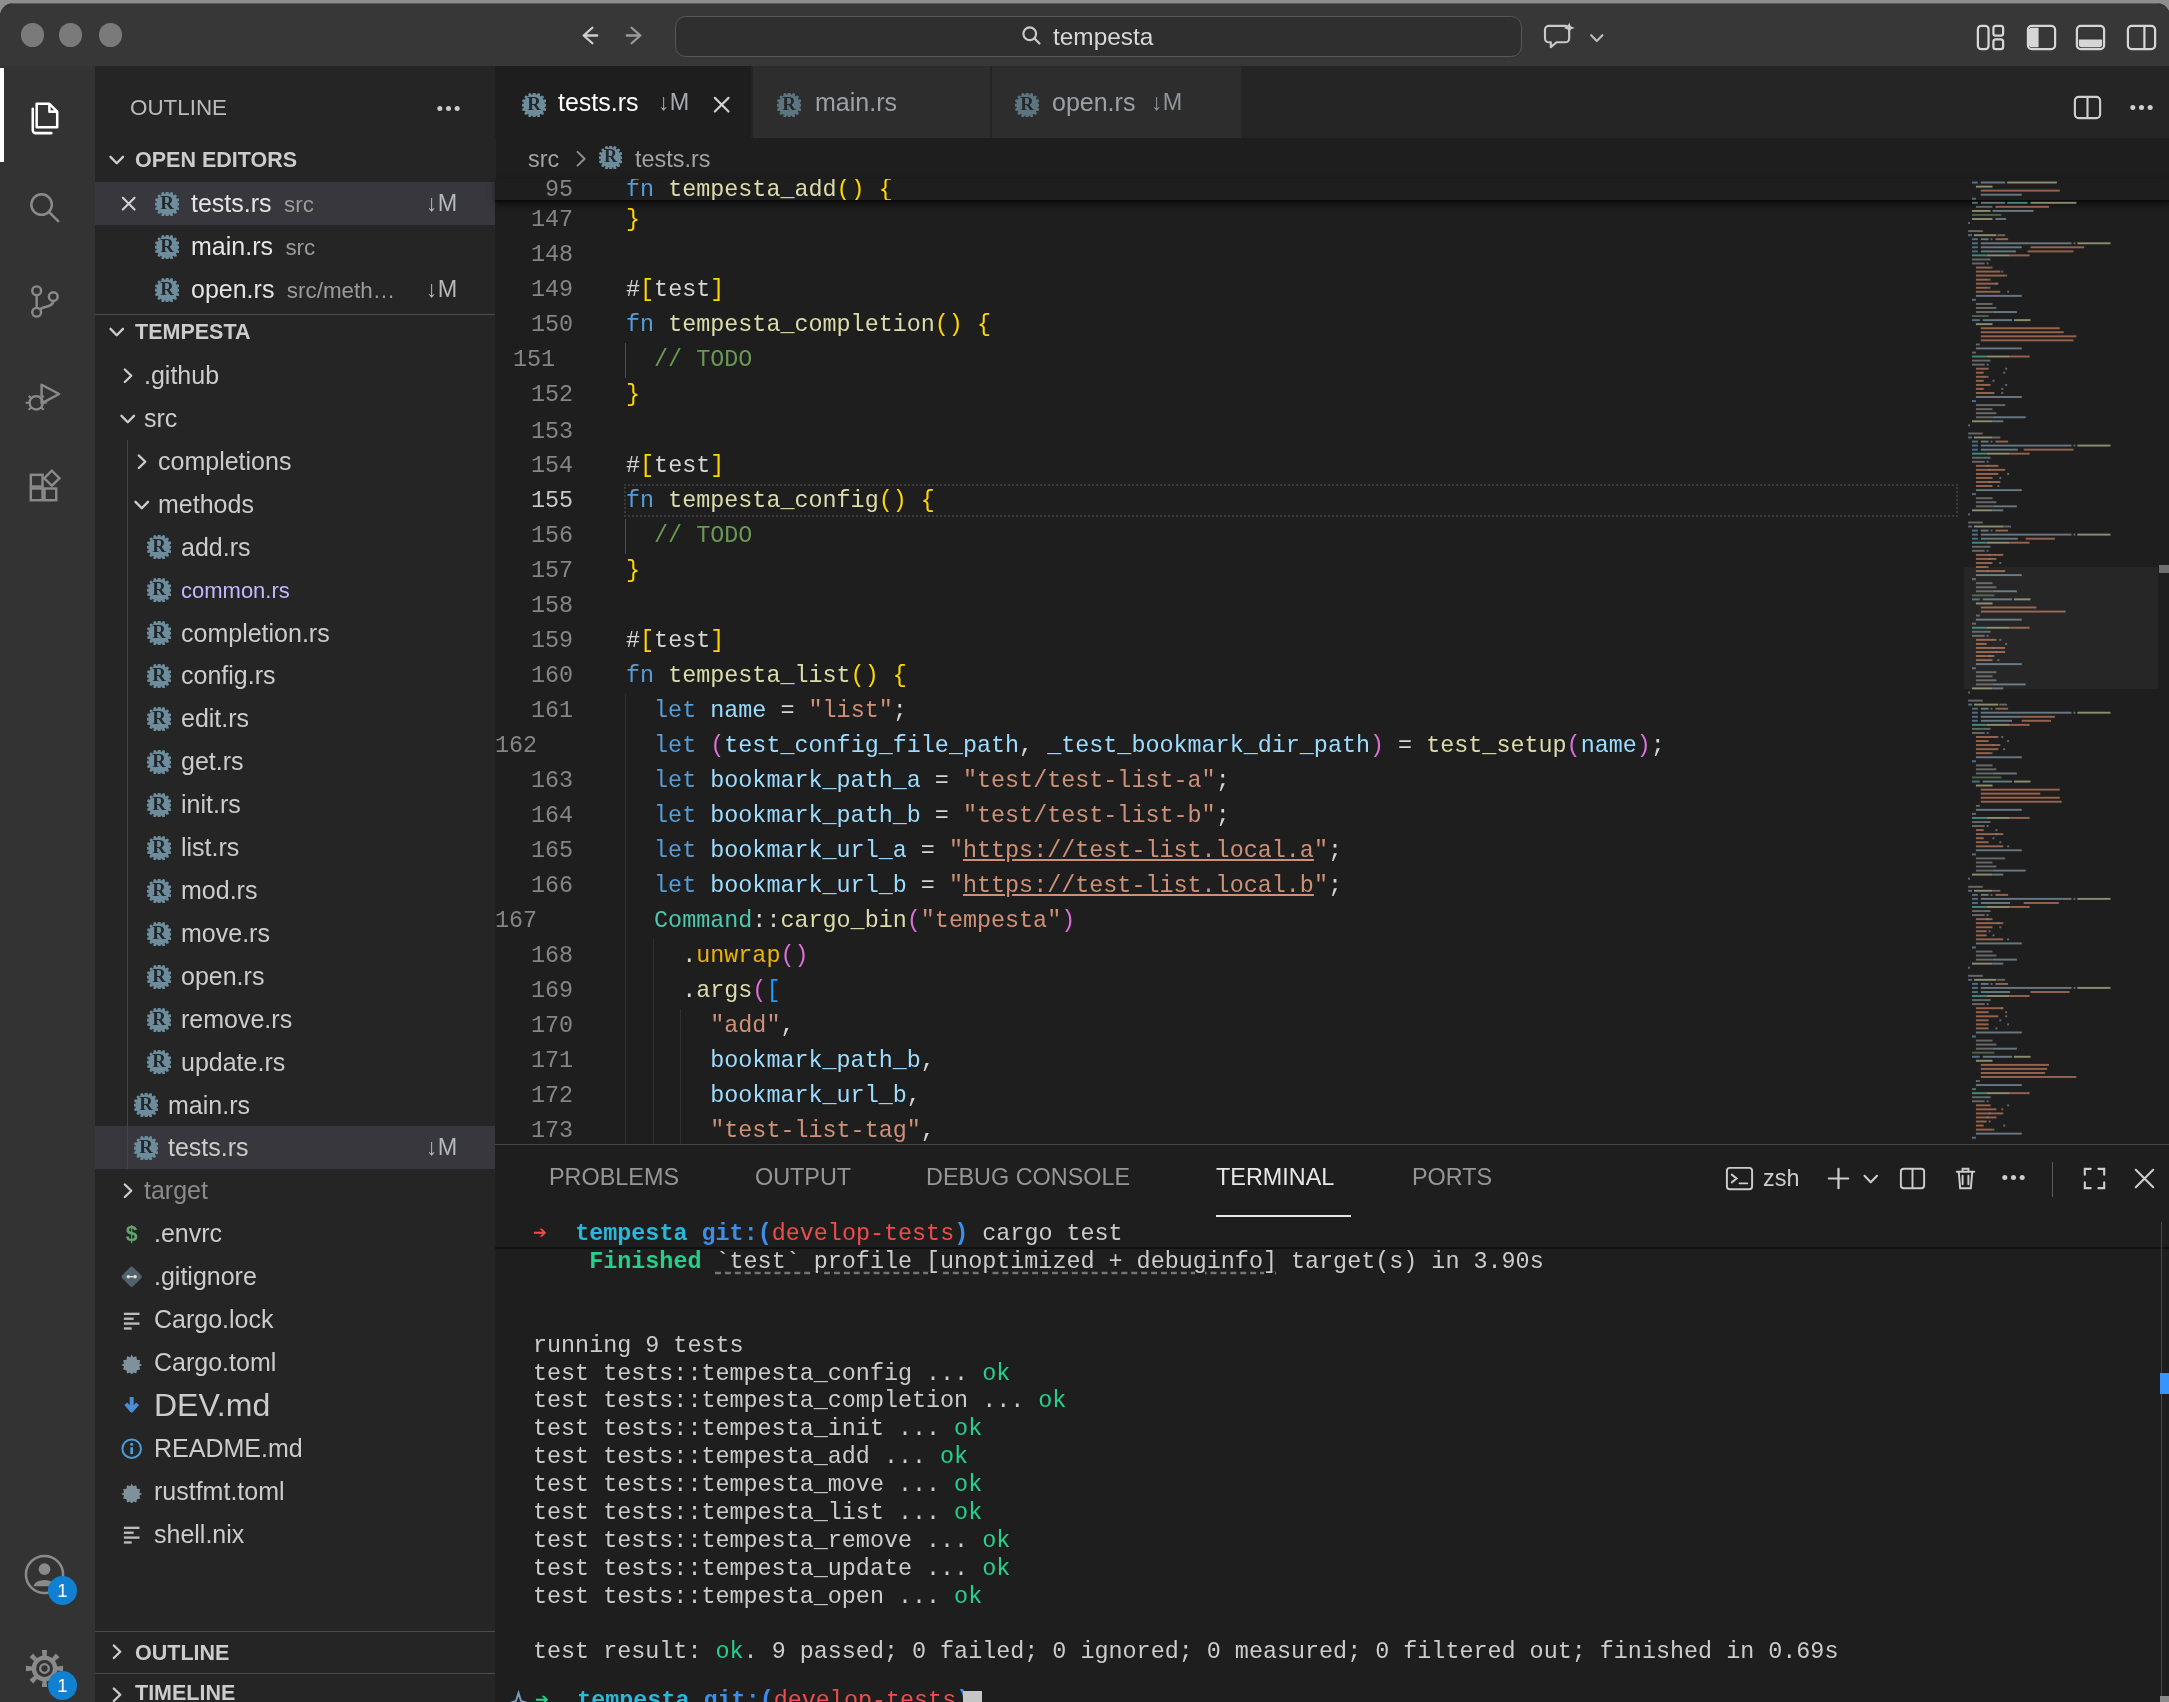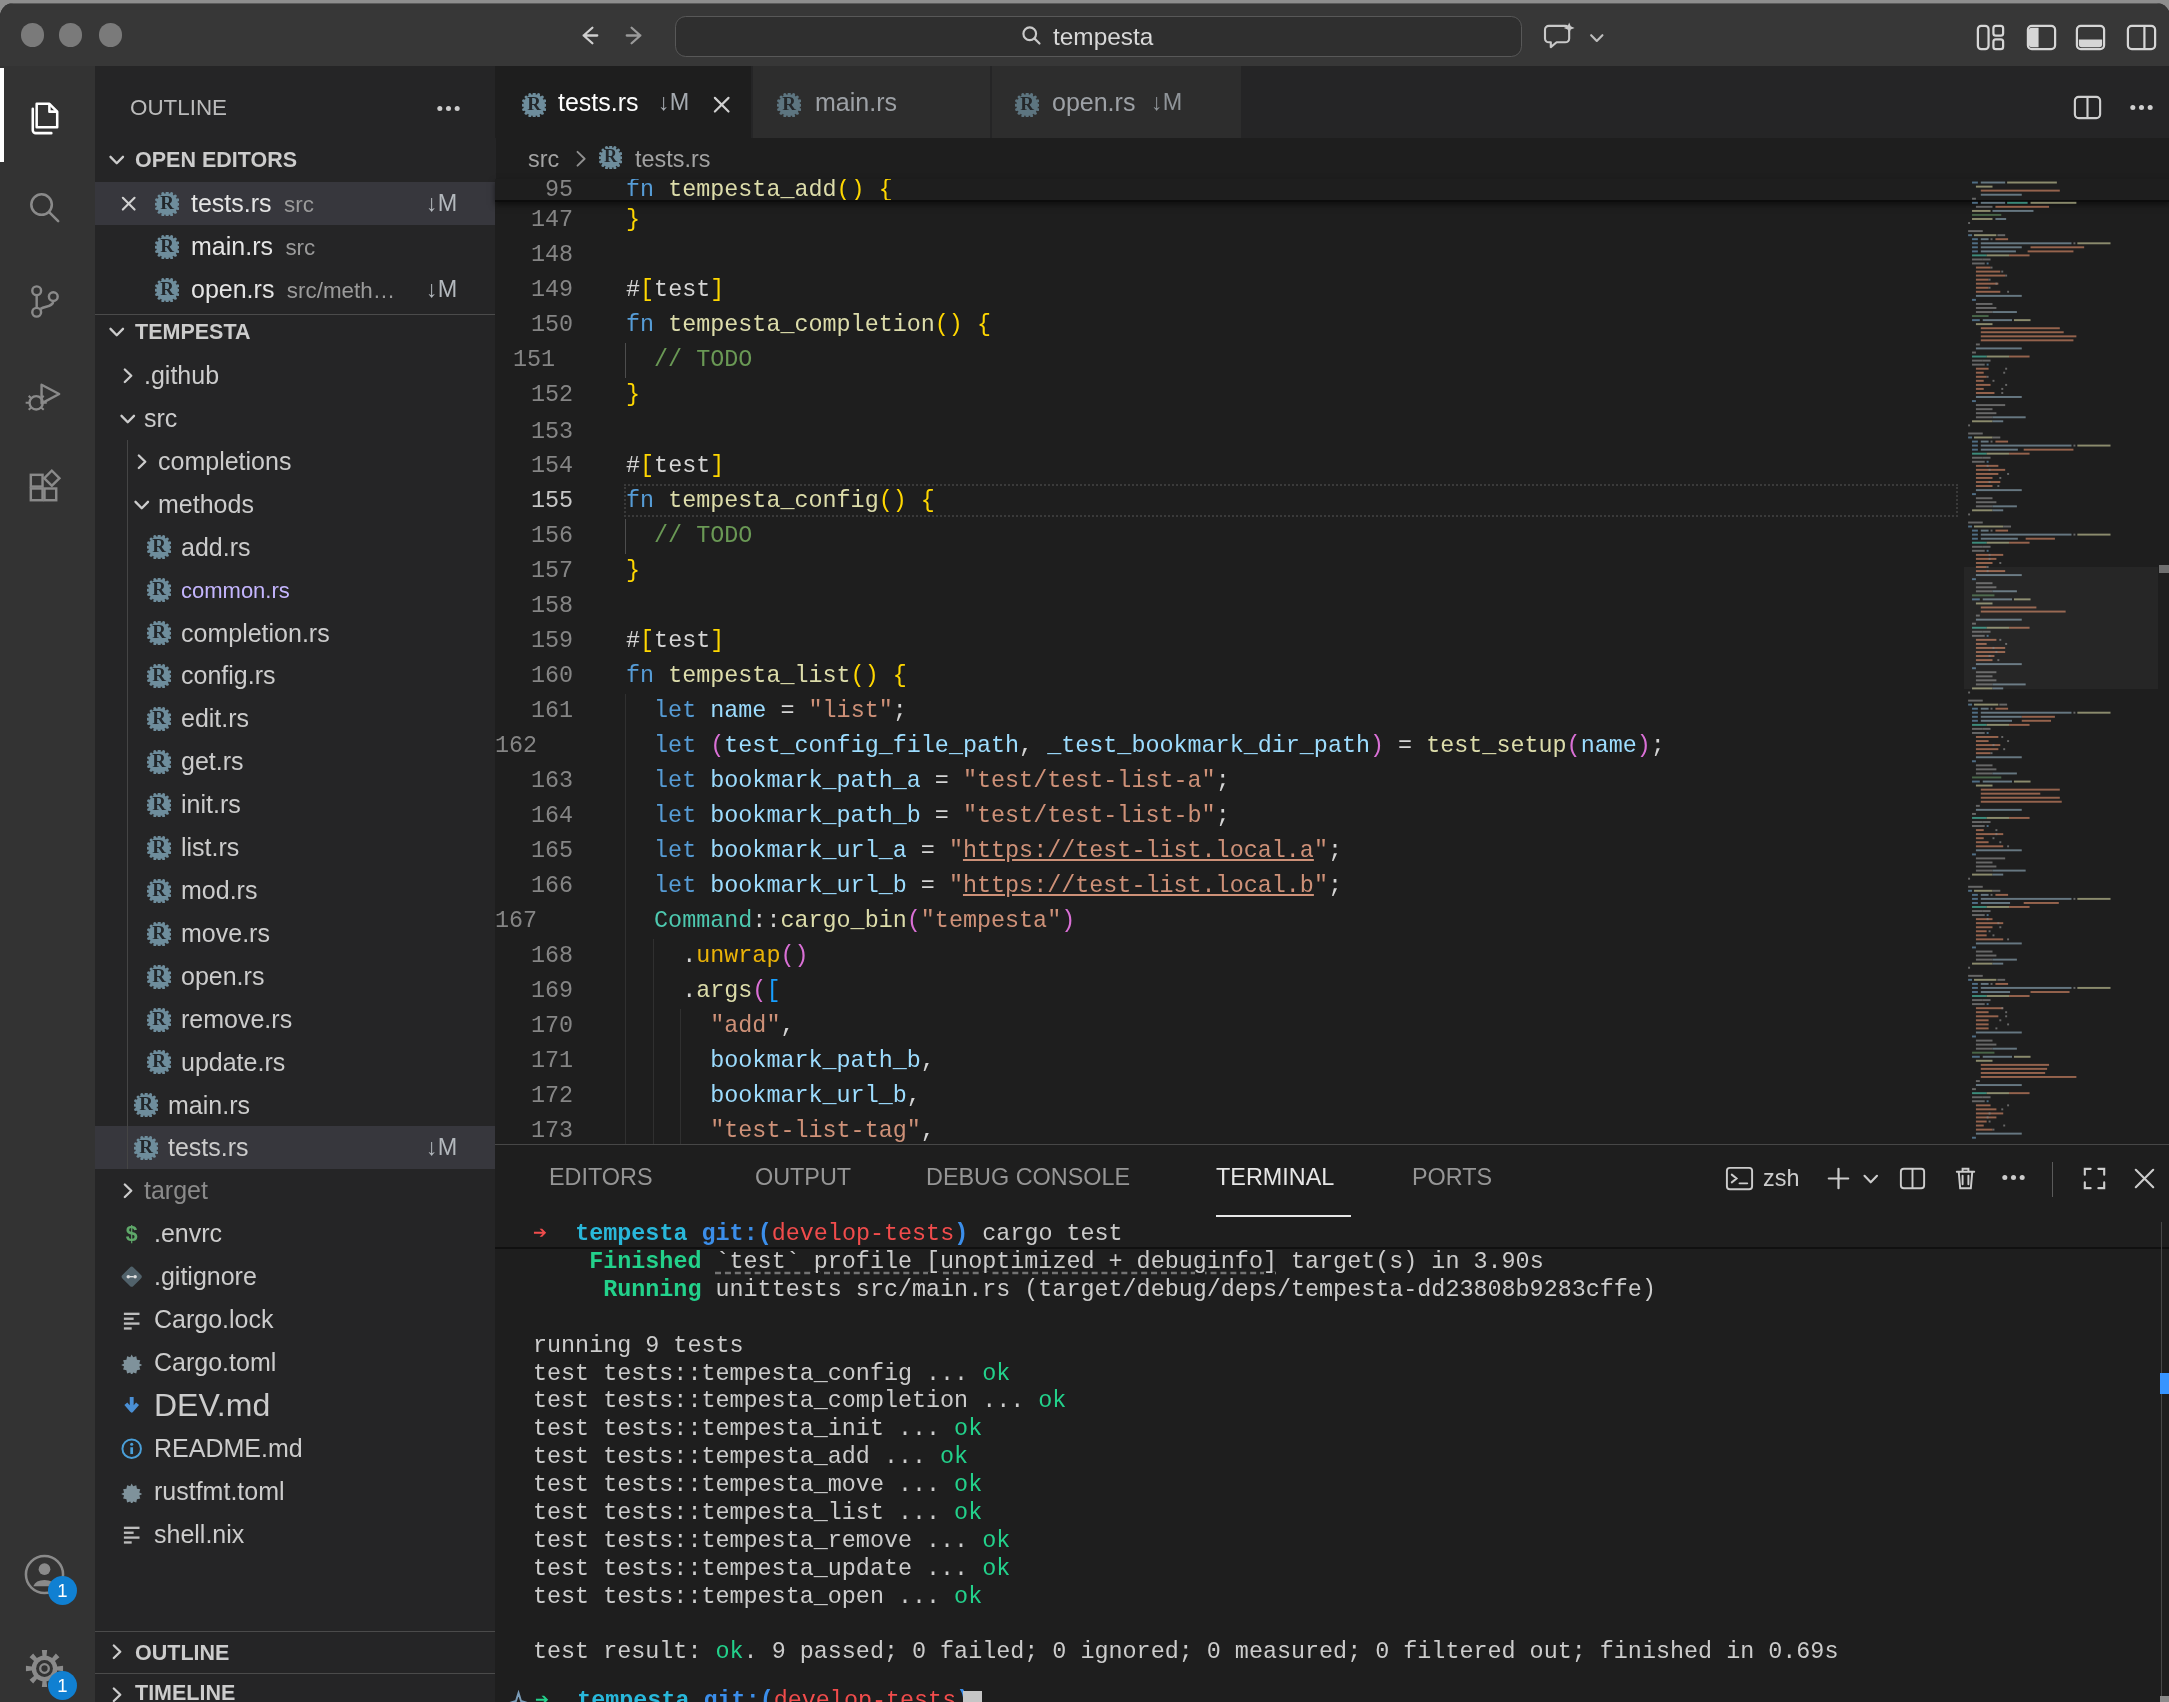--- a/index.html
+++ b/index.html
@@ -1162,21 +1162,21 @@
       <rect x="2026" y="1149.9" width="8" height="2.0" fill="#bd7b5e" opacity="0.75"></rect>
       <rect x="2054" y="1149.9" width="2" height="2.0" fill="#808080" opacity="0.75"></rect>
       <rect x="2026" y="1154.1" width="17" height="2.0" fill="#bd7b5e" opacity="0.75"></rect>
       <rect x="2043" y="1154.1" width="2" height="2.0" fill="#808080" opacity="0.75"></rect>
       <rect x="2026" y="1158.2" width="47" height="2.0" fill="#7f95a3" opacity="0.75"></rect>
       <rect x="2022" y="1162.4" width="4" height="2.0" fill="#6189a8" opacity="0.75"></rect>
     </svg>
     <div class="abs" style="left:1964px;top:564px;width:194px;height:122px;background:rgba(255,255,255,0.04)"></div>
     <div class="abs" style="left:2159px;top:562px;width:10.7px;height:7.8px;background:#6f6f6f"></div>
     <div class="abs" style="left:495px;top:1141px;width:1675px;height:562px;background:#1e1e1e;border-top:1px solid #474747"></div>
-    <div class="abs" style="left:549px;top:1139px;height:70px;line-height:70px;font-size:23.4px;color:#969696">EDITORS</div>
+    <div class="abs" style="left:549px;top:1139px;height:70px;line-height:70px;font-size:23.4px;color:#969696">PROBLEMS</div>
     <div class="abs" style="left:755px;top:1139px;height:70px;line-height:70px;font-size:23.4px;color:#969696">OUTPUT</div>
     <div class="abs" style="left:926px;top:1139px;height:70px;line-height:70px;font-size:23.4px;color:#969696">DEBUG CONSOLE</div>
     <div class="abs" style="left:1216px;top:1139px;height:70px;line-height:70px;font-size:23.4px;color:#e7e7e7">TERMINAL</div>
     <div class="abs" style="left:1412px;top:1139px;height:70px;line-height:70px;font-size:23.4px;color:#969696">PORTS</div>
     <div class="abs" style="left:1216px;top:1212px;width:135px;height:2.4px;background:#e7e7e7"></div>
     <div class="abs" style="left:1724px;top:1160px"><svg width="31" height="31" viewBox="0 0 32 32" style="" xmlns="http://www.w3.org/2000/svg">
         <rect x="3" y="5" width="26" height="22" rx="3" fill="none" stroke="#cccccc" stroke-width="2"></rect>
         <path d="M8 12 l5 4 -5 4 M16 21 h8" fill="none" stroke="#cccccc" stroke-width="2" stroke-linecap="round"></path>
       </svg></div>
     <div class="abs" style="left:1763px;top:1143px;height:64px;line-height:64px;font-size:23.4px;color:#cccccc">zsh</div>
@@ -1201,21 +1201,20 @@
     <div class="abs" style="left:2052px;top:1159px;width:1px;height:35px;background:#5a5a5a"></div>
     <div class="abs" style="left:2079px;top:1160px"><svg width="31" height="31" viewBox="0 0 32 32" style="" xmlns="http://www.w3.org/2000/svg">
         <path d="M6 12 v-6 h6 M20 6 h6 v6 M26 20 v6 h-6 M12 26 H6 v-6" fill="none" stroke="#cccccc" stroke-width="2.2" stroke-linecap="round"></path>
       </svg></div>
     <div class="abs" style="left:2129px;top:1160px"><svg width="31" height="31" viewBox="0 0 32 32" style="" xmlns="http://www.w3.org/2000/svg">
         <path d="M7 7 L25 25 M25 7 L7 25" stroke="#cccccc" stroke-width="2.2" stroke-linecap="round"></path>
       </svg></div>
     <div class="row mono" style="left:533px;top:1217px;height:28px;line-height:28px"><span style="color:#f14c4c">➔</span>  <span style="color:#29b8db;font-weight:bold">tempesta</span> <span style="color:#3b8eea;font-weight:bold">git:(</span><span style="color:#f14c4c">develop-tests</span><span style="color:#3b8eea;font-weight:bold">)</span><span style="color:#cccccc"> cargo test</span></div>
     <div class="abs" style="left:495px;top:1244px;width:1675px;height:2px;background:#101010"></div>
     <div class="row mono" style="left:533px;top:1245px;height:28px;line-height:28px">    <span style="color:#23d18b;font-weight:bold">Finished</span><span style="color:#cccccc"> <span style="text-decoration:underline dashed rgba(255,255,255,.38);text-underline-offset:3.9px">`test` profile [unoptimized + debuginfo]</span> target(s) in 3.90s</span></div>
-    <div class="row mono" style="left:533px;top:1273px;height:28px;line-height:28px">     <span style="color:#23d18b;font-weight:bold">Running</span><span style="color:#cccccc"> unittests src/main.rs (target/debug/deps/tempesta-dd23808b9283cffe)</span></div>
     <div class="row mono" style="left:533px;top:1329px;height:28px;line-height:28px"><span style="color:#cccccc">running 9 tests</span></div>
     <div class="row mono" style="left:533px;top:1357px;height:28px;line-height:28px"><span style="color:#cccccc">test tests::tempesta_config ... </span><span style="color:#23d18b">ok</span></div>
     <div class="row mono" style="left:533px;top:1384px;height:28px;line-height:28px"><span style="color:#cccccc">test tests::tempesta_completion ... </span><span style="color:#23d18b">ok</span></div>
     <div class="row mono" style="left:533px;top:1412px;height:28px;line-height:28px"><span style="color:#cccccc">test tests::tempesta_init ... </span><span style="color:#23d18b">ok</span></div>
     <div class="row mono" style="left:533px;top:1440px;height:28px;line-height:28px"><span style="color:#cccccc">test tests::tempesta_add ... </span><span style="color:#23d18b">ok</span></div>
     <div class="row mono" style="left:533px;top:1468px;height:28px;line-height:28px"><span style="color:#cccccc">test tests::tempesta_move ... </span><span style="color:#23d18b">ok</span></div>
     <div class="row mono" style="left:533px;top:1496px;height:28px;line-height:28px"><span style="color:#cccccc">test tests::tempesta_list ... </span><span style="color:#23d18b">ok</span></div>
     <div class="row mono" style="left:533px;top:1524px;height:28px;line-height:28px"><span style="color:#cccccc">test tests::tempesta_remove ... </span><span style="color:#23d18b">ok</span></div>
     <div class="row mono" style="left:533px;top:1552px;height:28px;line-height:28px"><span style="color:#cccccc">test tests::tempesta_update ... </span><span style="color:#23d18b">ok</span></div>
     <div class="row mono" style="left:533px;top:1580px;height:28px;line-height:28px"><span style="color:#cccccc">test tests::tempesta_open ... </span><span style="color:#23d18b">ok</span></div>

